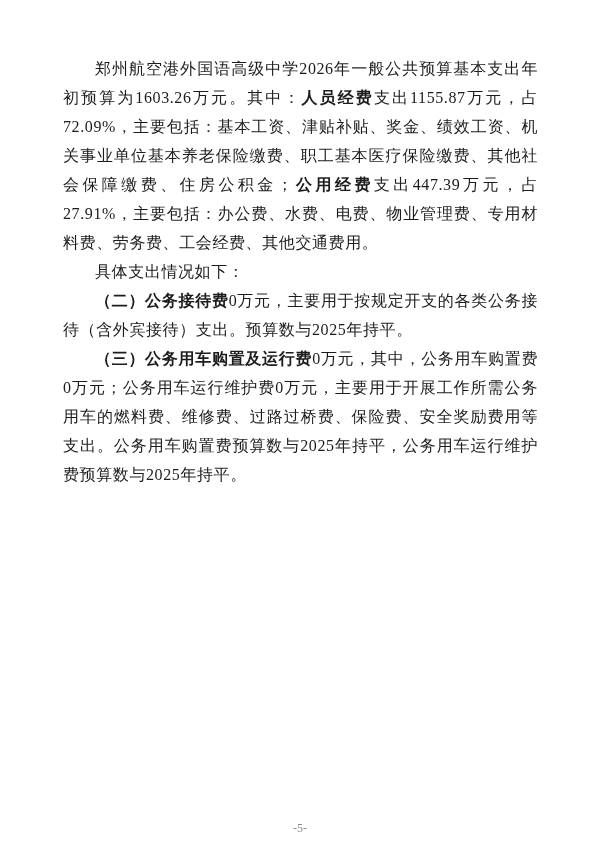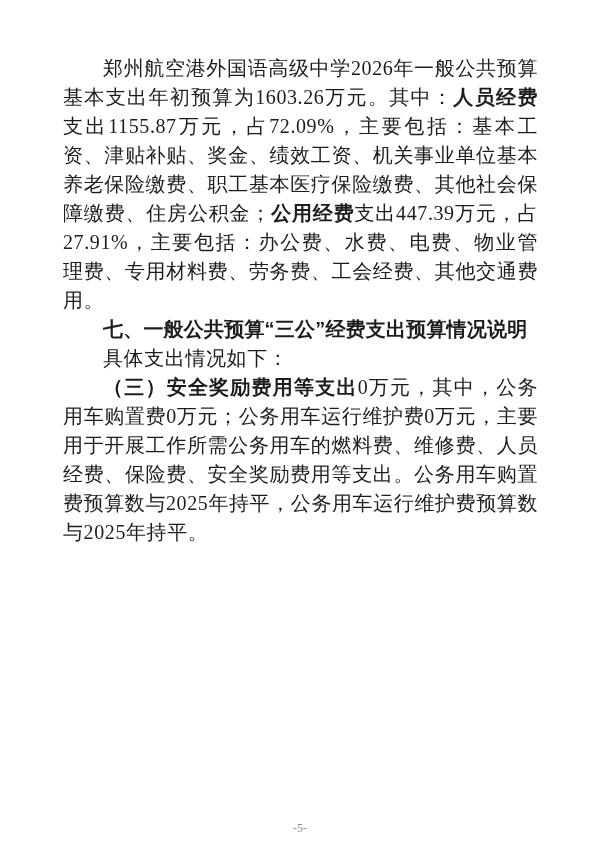--- a/index.html
+++ b/index.html
@@ -20,21 +20,21 @@
     overflow: hidden;
   }
   .content {
     position: absolute;
     top: 54px;
     left: 63px;
     right: 62px;
   }
   .para {
     margin: 0;
-    font-size: 20px;
+    font-size: 16px;
     line-height: 29px;
     color: #1c1c1c;
     text-align: justify;
     text-justify: inter-character;
     text-indent: 2em;
     letter-spacing: 0.6px;
   }
   .para.heading {
     font-weight: bold;
     font-family: "Liberation Sans", "DejaVu Sans", sans-serif;
@@ -56,20 +56,20 @@
     color: #8c8c8c;
     font-family: "Liberation Serif", "DejaVu Serif", serif;
   }
 </style>
 </head>
 <body>
 
 <div class="page">
   <main class="content">
       <p class="para body"><span class="run">郑州航空港外国语高级中学2026年一般公共预算基本支出年初预算为1603.26万元。其中：</span><span class="run bold">人员经费</span><span class="run">支出1155.87万元，占72.09%，主要包括：基本工资、津贴补贴、奖金、绩效工资、机关事业单位基本养老保险缴费、职工基本医疗保险缴费、其他社会保障缴费、住房公积金；</span><span class="run bold">公用经费</span><span class="run">支出447.39万元，占27.91%，主要包括：办公费、水费、电费、物业管理费、专用材料费、劳务费、工会经费、其他交通费用。</span></p>
-      <p class="para heading"><span class="run bold">七、一般公共预算“三公”经费支出预算情况说明</span></p>
       <p class="para body"><span class="run">具体支出情况如下：</span></p>
-      <p class="para body"><span class="run bold">（三）安全奖励费用等支出</span><span class="run">0万元，其中，公务用车购置费0万元；公务用车运行维护费0万元，主要用于开展工作所需公务用车的燃料费、维修费、人员经费、保险费、安全奖励费用等支出。公务用车购置费预算数与2025年持平，公务用车运行维护费预算数与2025年持平。</span></p>
+      <p class="para body"><span class="run bold">（二）公务接待费</span><span class="run">0万元，主要用于按规定开支的各类公务接待（含外宾接待）支出。预算数与2025年持平。</span></p>
+      <p class="para body"><span class="run bold">（三）公务用车购置及运行费</span><span class="run">0万元，其中，公务用车购置费0万元；公务用车运行维护费0万元，主要用于开展工作所需公务用车的燃料费、维修费、过路过桥费、保险费、安全奖励费用等支出。公务用车购置费预算数与2025年持平，公务用车运行维护费预算数与2025年持平。</span></p>
     </main>
   <footer class="footer">
     <span class="pagenum">-5-</span>
   </footer>
 </div>
 
 </body></html>

